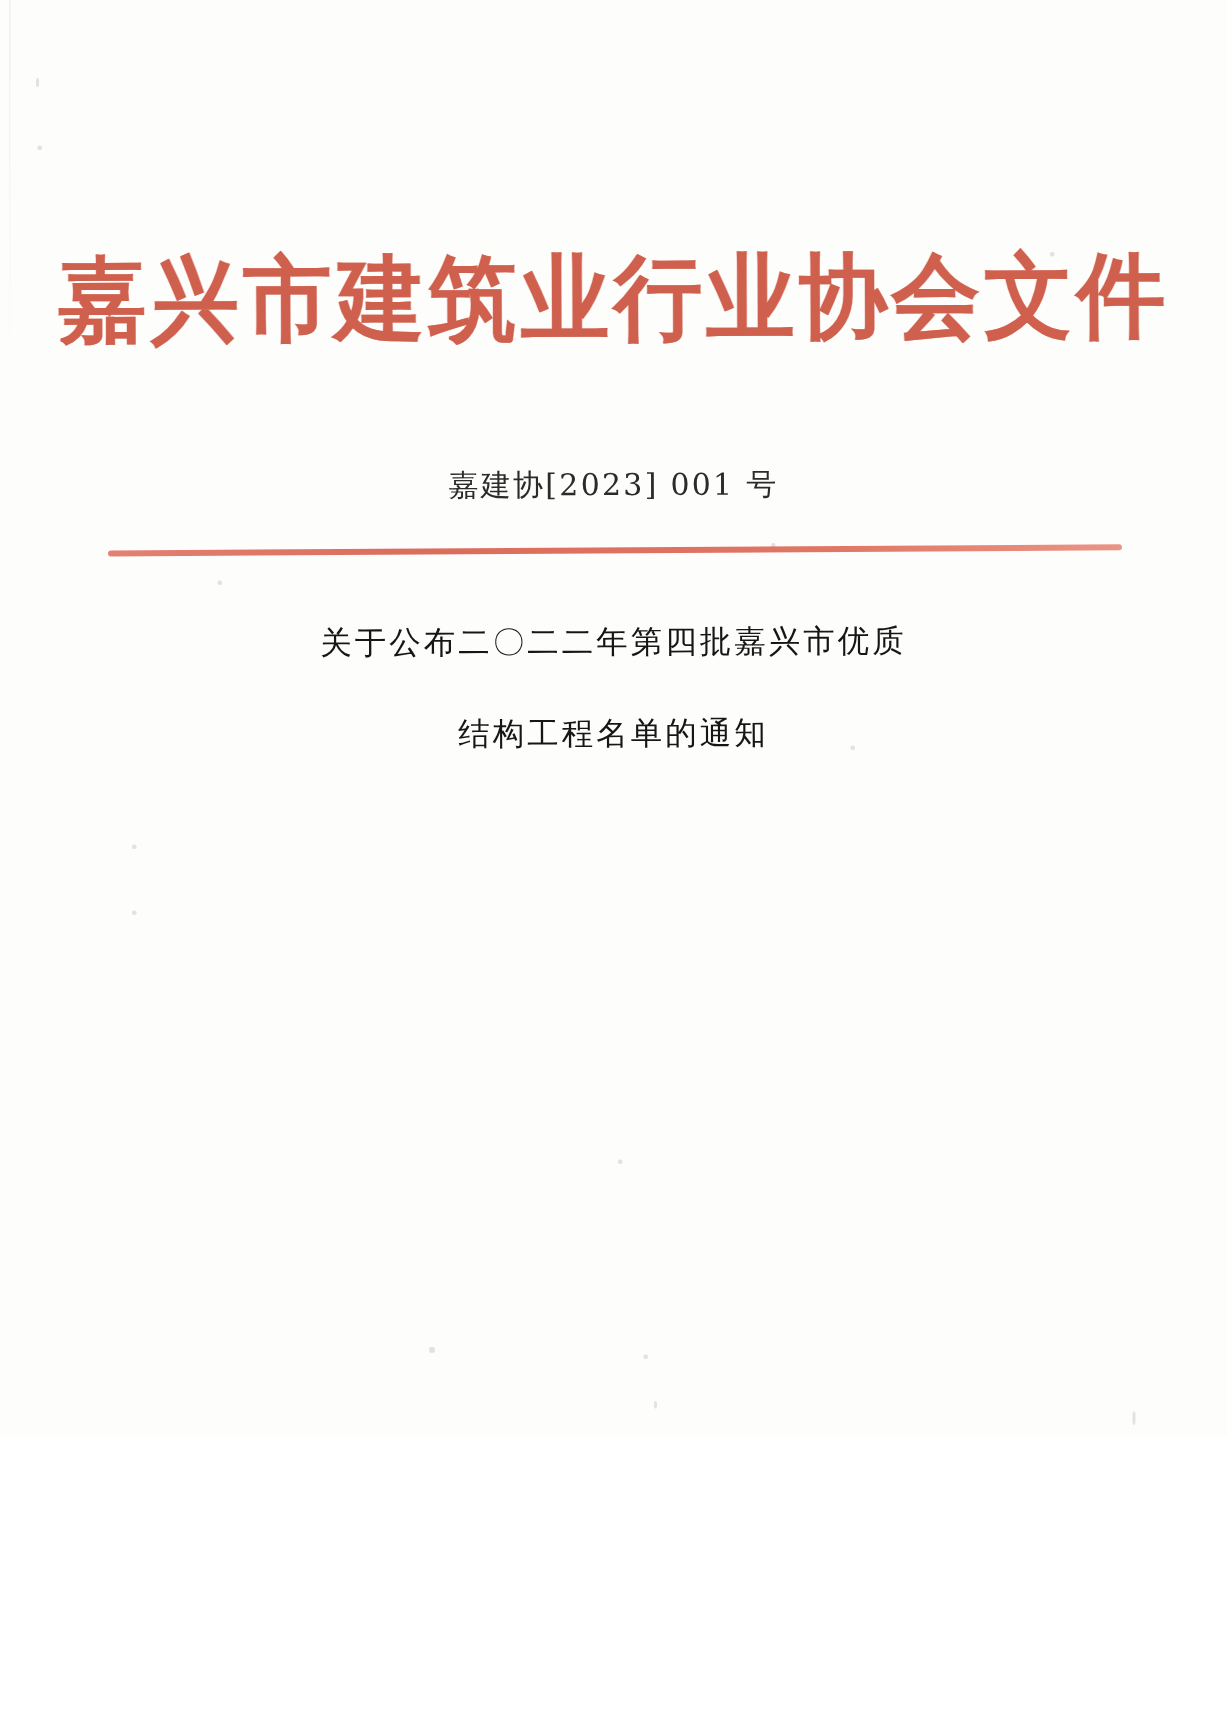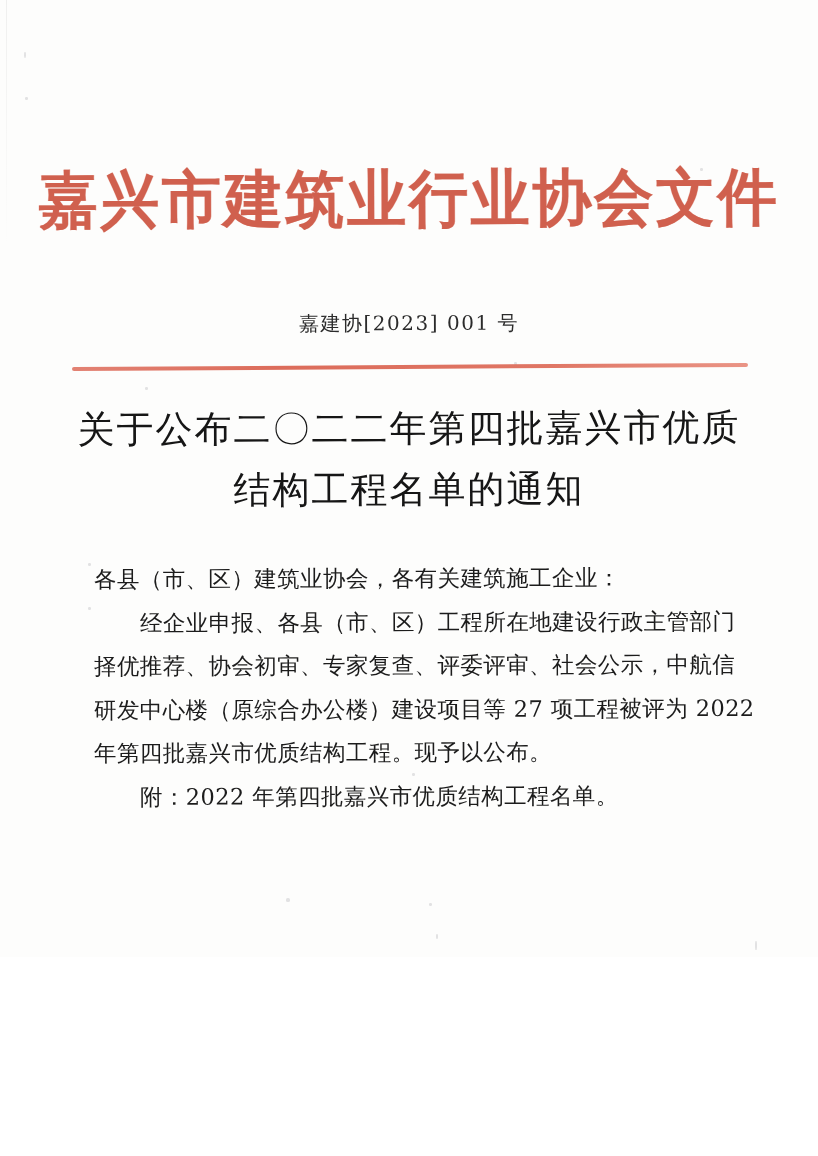--- a/index.html
+++ b/index.html
@@ -87,21 +87,21 @@
 
   
   .doc-title {
     position: absolute;
     left: 0;
     right: 0;
     top: 398px;
     text-align: center;
     color: #161616;
     font-family: "DejaVu Serif", "Liberation Serif", serif;
-    font-size: 37px;
+    font-size: 21px;
     line-height: 61px;
     letter-spacing: 2px;
     font-weight: 400;
   }
   .doc-title .tline {
     display: block;
     transform: rotate(-0.2deg);
   }
 
   
@@ -157,22 +157,14 @@
 
   <div class="doc-number">嘉建协[2023] 001 号</div>
 
   <div class="red-rule"></div>
 
   <div class="doc-title">
     <span class="tline">关于公布二〇二二年第四批嘉兴市优质</span>
     <span class="tline">结构工程名单的通知</span>
   </div>
 
-  <div class="body-block">
-    <span class="line">各县（市、区）建筑业协会，各有关建筑施工企业：</span>
-    <span class="line indent">经企业申报、各县（市、区）工程所在地建设行政主管部门</span>
-    <span class="line">择优推荐、协会初审、专家复查、评委评审、社会公示，中航信</span>
-    <span class="line">研发中心楼（原综合办公楼）建设项目等 27 项工程被评为 2022</span>
-    <span class="line">年第四批嘉兴市优质结构工程。现予以公布。</span>
-    <span class="line indent">附：2022 年第四批嘉兴市优质结构工程名单。</span>
-  </div>
 
 </div>
 
 </body></html>

